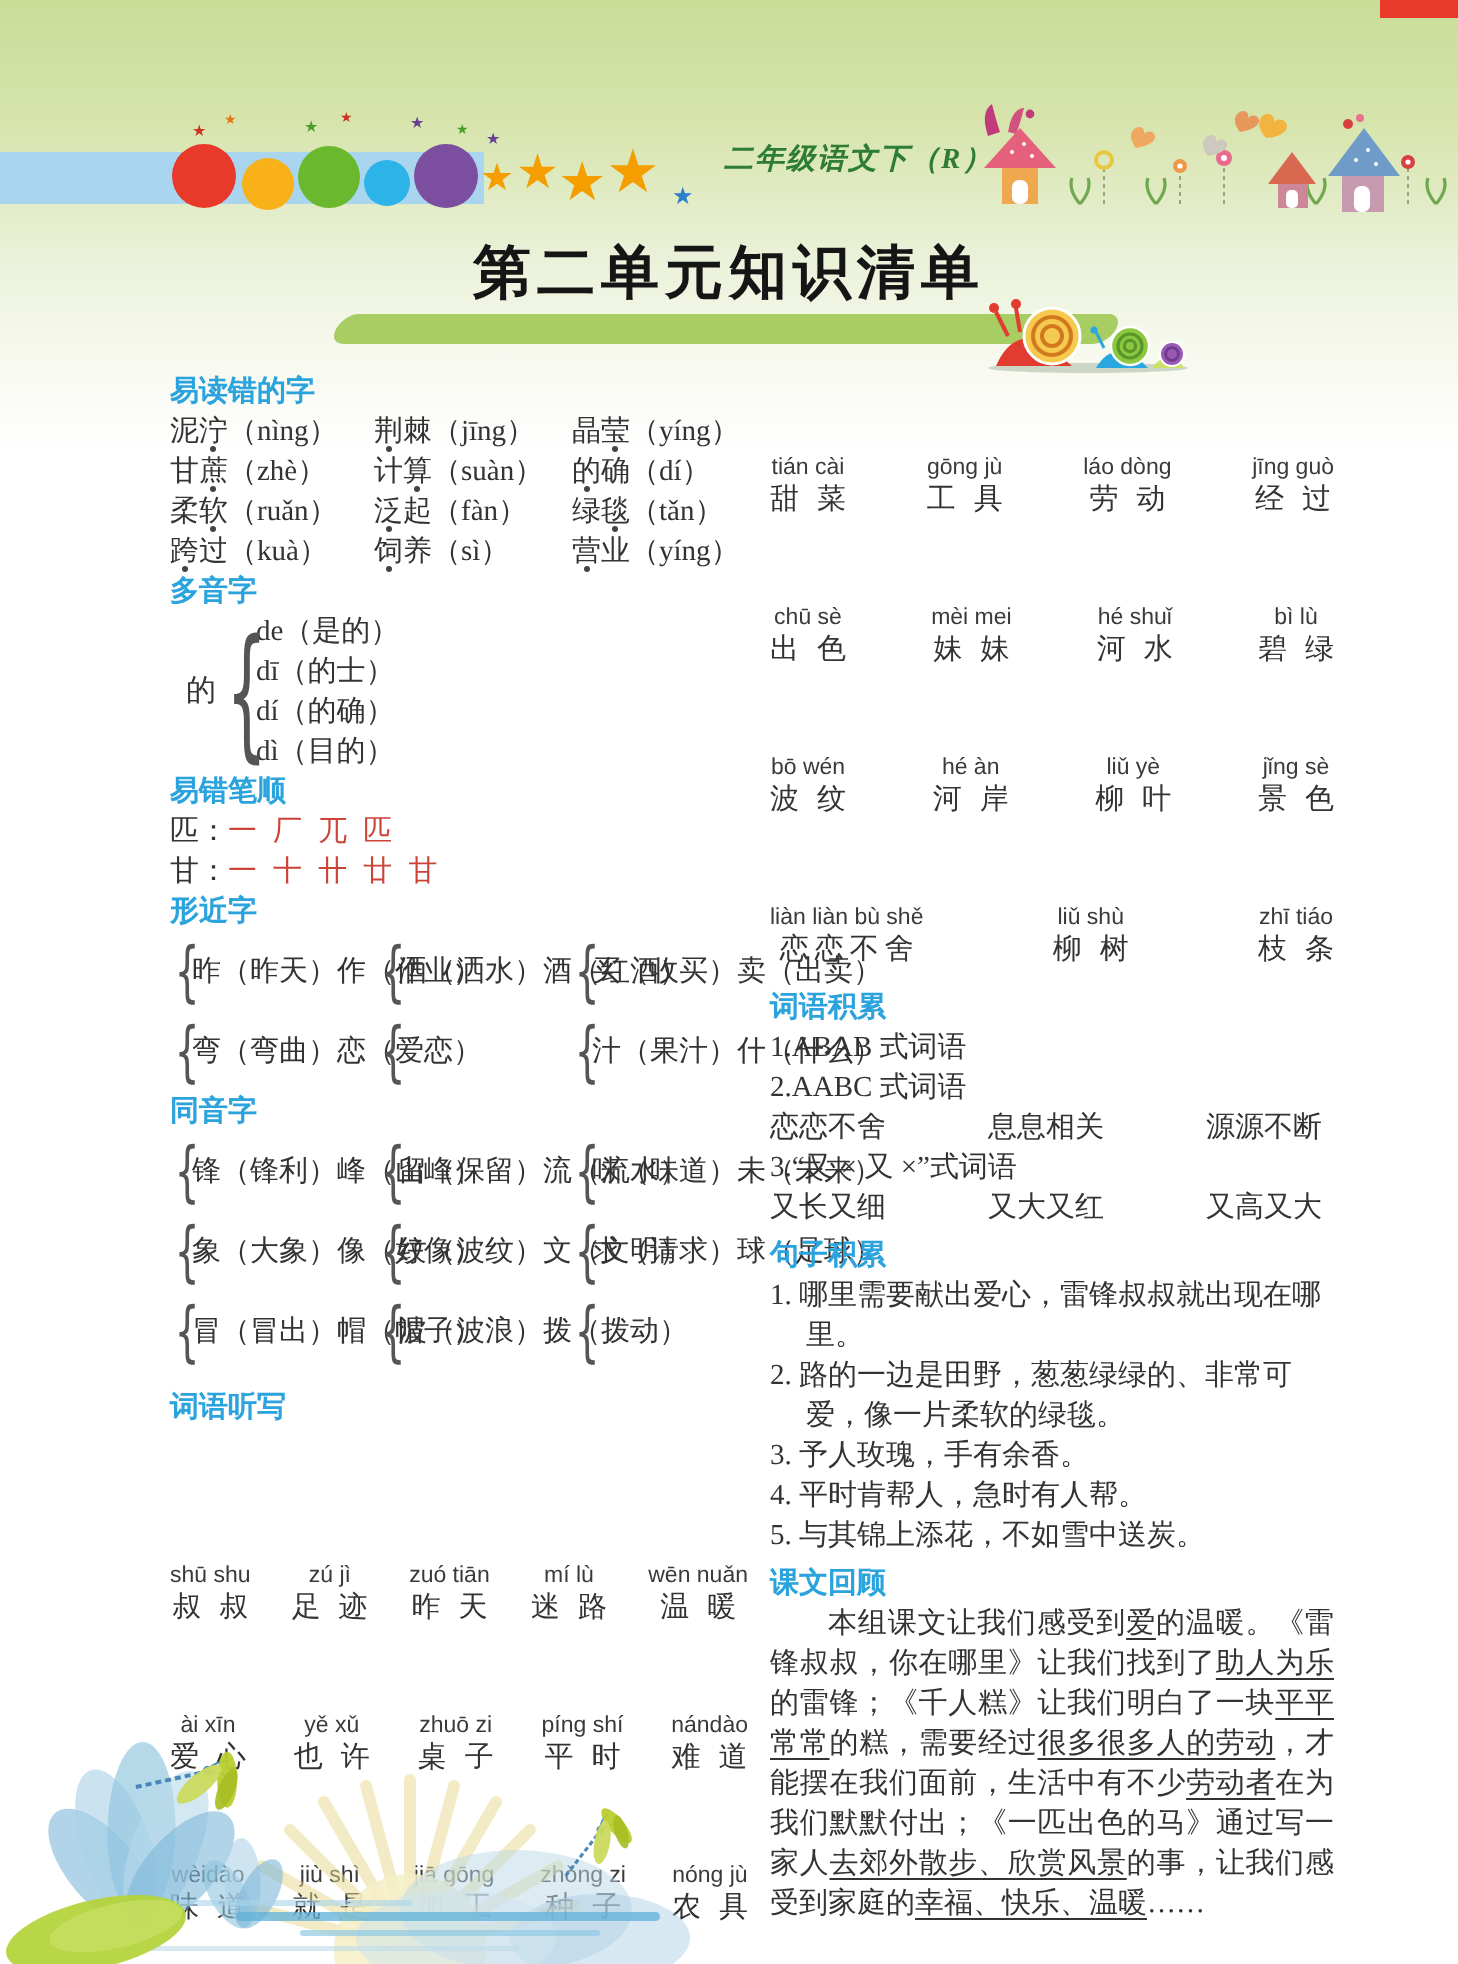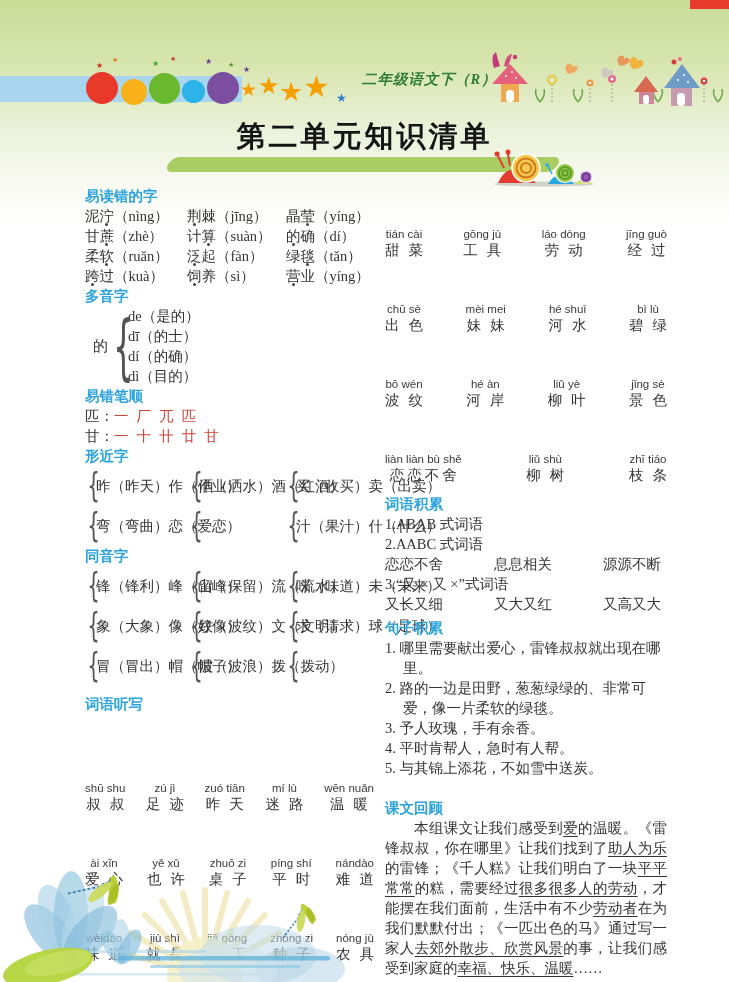--- a/index.html
+++ b/index.html
@@ -462,21 +462,21 @@
       <span>又高又大</span>
     </div>
 
     <div class="h" style="margin-top:4px;">句子积累</div>
     <div class="sent"><span>1.</span> <span>哪里需要献出爱心，雷锋叔叔就出现在哪里。</span></div>
     <div class="sent"><span>2.</span> <span>路的一边是田野，葱葱绿绿的、非常可爱，像一片柔软的绿毯。</span></div>
     <div class="sent"><span>3.</span> <span>予人玫瑰，手有余香。</span></div>
     <div class="sent"><span>4.</span> <span>平时肯帮人，急时有人帮。</span></div>
     <div class="sent"><span>5.</span> <span>与其锦上添花，不如雪中送炭。</span></div>
 
-    <div class="h" style="margin-top:20px;">课文回顾</div>
+    <div class="h" style="margin-top:4px;">课文回顾</div>
     <p class="review"><span>本组课文让我们感受到</span><span class="u">爱</span><span>的温暖。《雷锋叔叔，你在哪里》让我们找到了</span><span class="u">助人为乐</span><span>的雷锋；《千人糕》让我们明白了一块</span><span class="u">平平常常</span><span>的糕，需要经过</span><span class="u">很多很多人的劳动</span><span>，才能摆在我们面前，生活中有不少</span><span class="u">劳动者</span><span>在为我们默默付出；《一匹出色的马》通过写一家人</span><span class="u">去郊外散步、欣赏风景</span><span>的事，让我们感受到家庭的</span><span class="u">幸福、快乐、温暖</span><span>……</span></p>
   </div>
 
   <svg class="decor-svg" style="left:0;top:855px;" width="360" height="127" viewBox="0 0 360 127">
     <defs>
       <g id="dfly">
         <line x1="0" y1="30" x2="26" y2="8" stroke="#4a86b8" stroke-width="2" stroke-dasharray="3 2"></line>
         <circle cx="28" cy="6" r="2.6" fill="#4a86b8"></circle>
         <path d="M28,4 q3,-6 7,-7" stroke="#4a86b8" stroke-width="1" fill="none"></path>
         <path d="M30,6 q5,-3 9,-2" stroke="#4a86b8" stroke-width="1" fill="none"></path>

